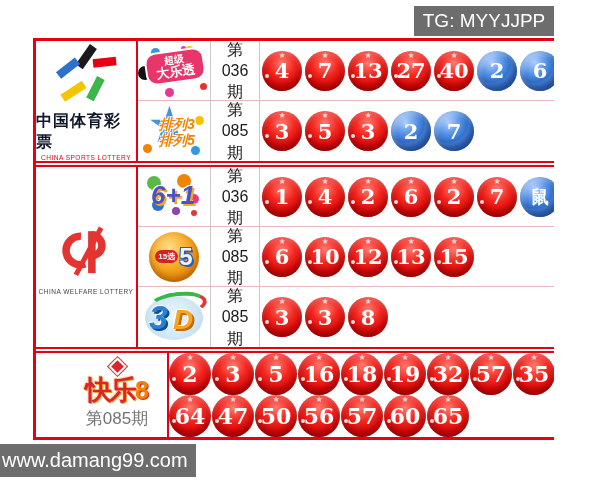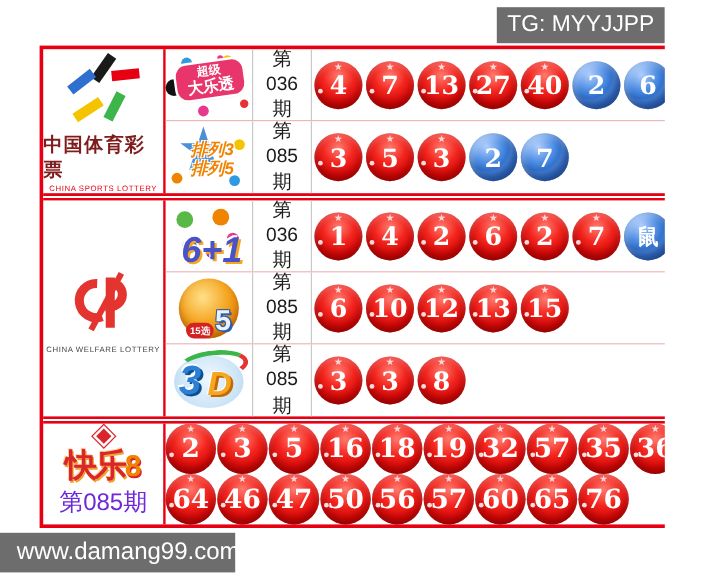--- a/index.html
+++ b/index.html
@@ -3,45 +3,45 @@
 <meta charset="utf-8">
 <style>
   html,body{margin:0;padding:0;background:#fff;}
   .stage{position:relative;width:554px;height:480px;background:#fff;overflow:hidden;
          font-family:"Liberation Sans",sans-serif;}
 
   
   .badge{position:absolute;top:6px;right:0;width:140px;height:30px;background:#6d6d6d;
          color:#fff;font-size:19px;display:flex;align-items:center;justify-content:center;z-index:5;}
   .footer{position:absolute;top:444px;left:0;width:196px;height:33px;background:#6d6d6d;
-          color:#fff;font-size:20px;display:flex;align-items:center;padding-left:14px;
+          color:#fff;font-size:20px;display:flex;align-items:center;padding-left:2px;
           box-sizing:border-box;z-index:5;}
 
   
   .table{position:absolute;left:33px;top:38px;width:537px;height:402px;border:3px solid #e60012;
          box-sizing:border-box;background:#fff;}
   .right-line{position:absolute;left:576px;top:38px;width:3px;height:402px;background:#e60012;}
   .hdiv{height:6px;background:linear-gradient(#e60012 0 2px,#fff 2px 4px,#e60012 4px 6px);}
 
   .section{display:grid;grid-template-columns:102px 73px 49px 1fr;}
   .s1{grid-template-rows:60px 60px;}
   .s2{grid-template-rows:60px 60px 60px;}
-  .s3{display:grid;grid-template-columns:102px 1fr;grid-template-rows:84px;}
+  .s3{display:grid;grid-template-columns:102px 1fr;grid-template-rows:84px;margin-left:31px;}
 
   .cell{box-sizing:border-box;display:flex;align-items:center;justify-content:center;}
   .agency{grid-row:1/-1;border-right:2px solid #e60012;box-sizing:border-box;
           display:flex;flex-direction:column;align-items:center;justify-content:center;}
   .game{border-right:1px solid #c9c9c9;}
   .issuecell{border-right:1px solid #c9c9c9;white-space:pre-line;text-align:center;
              font-size:16px;line-height:1.32;color:#1a1a1a;}
   .rb{border-bottom:1px solid #eab8b8;}
   .balls{justify-content:flex-start;gap:3px;padding-left:2px;}
 
   
-  .cn{font-size:16px;font-weight:bold;color:#7f1d1d;letter-spacing:1px;margin-top:2px;}
+  .cn{font-size:16px;font-weight:bold;color:#0f172a;letter-spacing:1px;margin-top:2px;}
   .en{font-size:6.5px;letter-spacing:.5px;margin-top:1px;}
   .en.red{color:#e60012;} .en.dark{color:#444;}
 
   
   .ball{position:relative;width:40px;height:40px;border-radius:50%;flex:0 0 auto;
         display:flex;align-items:center;justify-content:center;color:#fff;
         font-family:"DejaVu Serif",serif;font-weight:bold;font-size:21px;}
   .ball.red{background:radial-gradient(circle at 50% 30%,#ff7a6e 0%,#f3261f 38%,#dd0808 68%,#9e0303 100%);
         box-shadow:inset 0 -5px 7px rgba(110,0,0,.55),inset 0 3px 4px rgba(255,255,255,.25);}
   .ball.red::before{content:"★";position:absolute;top:0px;left:50%;transform:translateX(-50%);
@@ -70,26 +70,26 @@
   .plw-star{position:absolute;left:6px;top:-8px;font-size:50px;color:#4a90d9;font-family:"DejaVu Sans",sans-serif;}
   .plw-t{position:absolute;font-weight:bold;font-style:italic;font-size:14px;color:#f08300;
      text-shadow:-1px -1px 0 #fff,1px -1px 0 #fff,-1px 1px 0 #fff,1px 1px 0 #fff;}
   .plw-t.t1{left:18px;top:12px;} .plw-t.t2{left:18px;top:28px;}
   .plw-dots{position:absolute;left:2px;top:40px;width:9px;height:9px;border-radius:50%;background:#f08300;
      box-shadow:52px -28px 0 #f5c400,48px 2px 0 #2f9ae0;}
   
   .g61-dots{position:absolute;left:6px;top:6px;width:14px;height:14px;border-radius:50%;background:#58b947;
      box-shadow:30px -2px 0 #f08300,40px 16px 0 -2px #e6398e,4px 22px 0 -1px #2f6fd0,
                 22px 28px 0 -3px #8e44ad,40px 30px 0 -4px #e63333;}
-  .g61-text{position:absolute;left:10px;top:22px;font-weight:bold;font-style:italic;font-size:30px;
+  .g61-text{position:absolute;left:10px;top:10px;font-weight:bold;font-style:italic;font-size:26px;
      color:#4a52c8;text-shadow:2px 2px 0 #f5a623,-1px -1px 0 #fff;}
   
   .g15-ball{position:relative;width:50px;height:50px;border-radius:50%;
      background:radial-gradient(circle at 40% 32%,#ffe08a 0%,#f5a623 45%,#e07b00 80%,#b85e00 100%);
-     display:flex;align-items:flex-end;justify-content:center;box-shadow:inset 0 -4px 6px rgba(140,70,0,.5);}
+     display:flex;align-items:center;justify-content:center;box-shadow:inset 0 -4px 6px rgba(140,70,0,.5);}
   .g15-prefix{background:#d42222;color:#fff;font-size:8px;font-weight:bold;border-radius:7px;
      padding:1px 3px;margin-right:1px;}
   .g15-main{font-size:24px;font-weight:bold;color:#eef2ff;
      text-shadow:-1px -1px 0 #2b5fae,1px -1px 0 #2b5fae,-1px 1px 0 #2b5fae,2px 2px 0 #2b5fae;}
   
   .g3d-bg{position:absolute;left:4px;top:6px;width:58px;height:44px;border-radius:50%;
      background:radial-gradient(circle at 50% 45%,#eef7ff 0%,#cfe6f7 60%,#b3d4ee 100%);}
   .g3d-ribbon{position:absolute;left:8px;top:2px;width:50px;height:16px;border-radius:50%;
      border-top:4px solid #3cb54a;border-right:4px solid #e63333;border-left:4px solid transparent;
      border-bottom:4px solid transparent;transform:rotate(-6deg);}
@@ -99,21 +99,21 @@
      text-shadow:-1px -1px 0 #fff,2px 2px 0 #c46a00;}
   
   .kl8cell{box-sizing:border-box;border-right:2px solid #e60012;display:flex;flex-direction:column;
      align-items:center;justify-content:center;}
   .kl8-logo{position:relative;text-align:center;line-height:1;}
   .knot{display:inline-block;width:9px;height:9px;background:#d9252b;transform:rotate(45deg);
      box-shadow:0 0 0 2px #fff,0 0 0 3px #d9252b;margin-bottom:3px;}
   .kl8-main{font-size:27px;font-weight:bold;color:#d9252b;letter-spacing:-2px;
      text-shadow:1px 1px 0 #f0a030,-1px -1px 0 #ffd9a0;}
   .kl8-8{font-size:25px;font-weight:bold;color:#f08300;text-shadow:1px 1px 0 #d9252b;}
-  .kl8-issue{font-size:20px;color:#6d28d9;margin-top:3px;}
+  .kl8-issue{font-size:17px;color:#737373;margin-top:3px;}
   .kl8balls{display:flex;flex-direction:column;justify-content:center;}
   .krow{display:flex;gap:1px;height:42px;align-items:center;}
 </style>
 </head>
 <body>
 
 <div class="stage">
 
   <div class="badge">
     <span>TG: MYYJJPP</span>
@@ -262,28 +262,26 @@
           <span class="ball red kball">16</span>
           <span class="ball red kball">18</span>
           <span class="ball red kball">19</span>
           <span class="ball red kball">32</span>
           <span class="ball red kball">57</span>
           <span class="ball red kball">35</span>
           <span class="ball red kball">36</span>
         </div>
         <div class="krow">
           <span class="ball red kball">64</span>
-          <span class="ball red kball">46</span>
           <span class="ball red kball">47</span>
           <span class="ball red kball">50</span>
           <span class="ball red kball">56</span>
           <span class="ball red kball">57</span>
           <span class="ball red kball">60</span>
           <span class="ball red kball">65</span>
-          <span class="ball red kball">76</span>
         </div>
       </div>
     </div>
 
   </div>
 
   <div class="right-line"></div>
 
   <div class="footer">
     <span>www.damang99.com</span>

